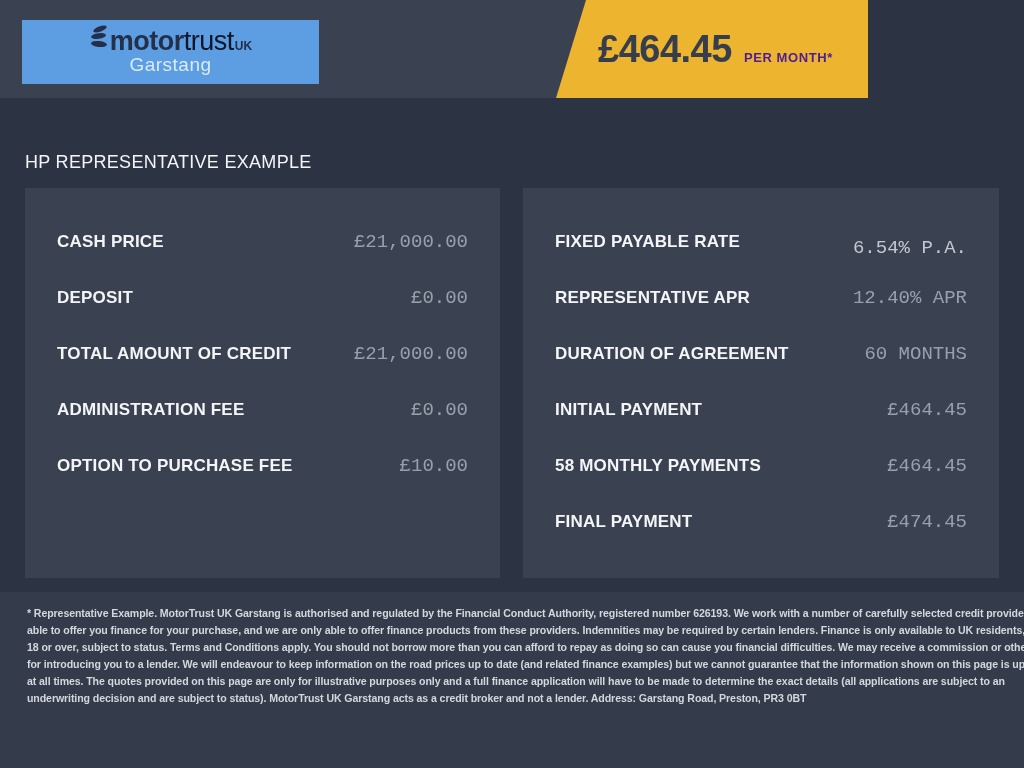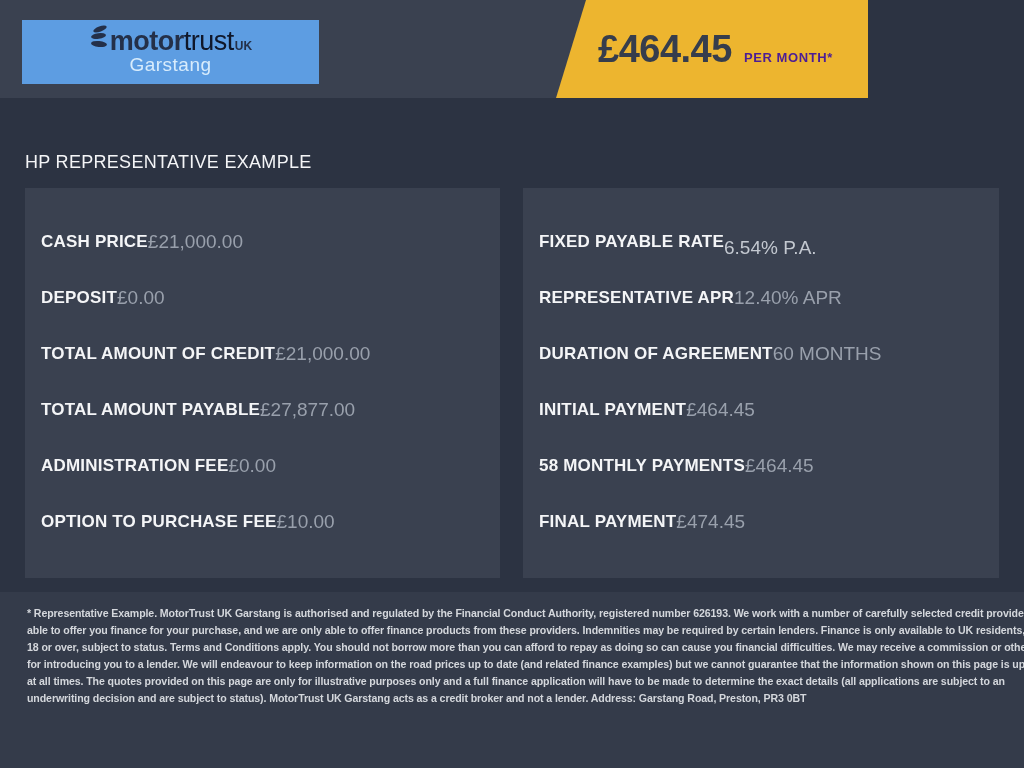--- a/index.html
+++ b/index.html
@@ -40,28 +40,28 @@
     color:#f4f5f7; font-weight:normal; font-size:18px; letter-spacing:0.3px;margin-top:16px;
   }
   .panel {
     position:absolute; top:188px; height:390px;
     background:#3a4150; padding-top:26px;
   }
   .panel-left  { left:25px;  width:475px; }
   .panel-right { left:523px; width:476px; }
   .finance-row {
     height:56px; display:flex; align-items:center;
-    padding:0 16px;
+    justify-content:space-between; padding:0 32px;
   }
   .row-label {
     color:#f4f5f7; font-weight:bold; font-size:17px; letter-spacing:0.2px;
     white-space:nowrap;
   }
   .row-value {
-    font-family:Liberation Sans, sans-serif;
+    font-family:Liberation Mono, monospace;
     color:#99a0ac; font-size:19px; white-space:nowrap; text-align:right;
   }
   .row-value.bright { color:#c3c8d0;margin-top:12px; }
   
   .footer {
     position:absolute; left:0; top:592px; width:1024px; height:176px;
     background:#343b4a; padding:13px 27px 0 27px;
   }
   .disclaimer-line {
     color:#d4d7dc; font-weight:bold; font-size:10.6px;
@@ -106,24 +106,20 @@
     </div>
     <div class="finance-row">
       <span class="row-label">DEPOSIT</span>
       <span class="row-value">£0.00</span>
     </div>
     <div class="finance-row">
       <span class="row-label">TOTAL AMOUNT OF CREDIT</span>
       <span class="row-value">£21,000.00</span>
     </div>
     <div class="finance-row">
-      <span class="row-label">TOTAL AMOUNT PAYABLE</span>
-      <span class="row-value">£27,877.00</span>
-    </div>
-    <div class="finance-row">
       <span class="row-label">ADMINISTRATION FEE</span>
       <span class="row-value">£0.00</span>
     </div>
     <div class="finance-row">
       <span class="row-label">OPTION TO PURCHASE FEE</span>
       <span class="row-value">£10.00</span>
     </div>
   </div>
 
   <div class="panel panel-right">

